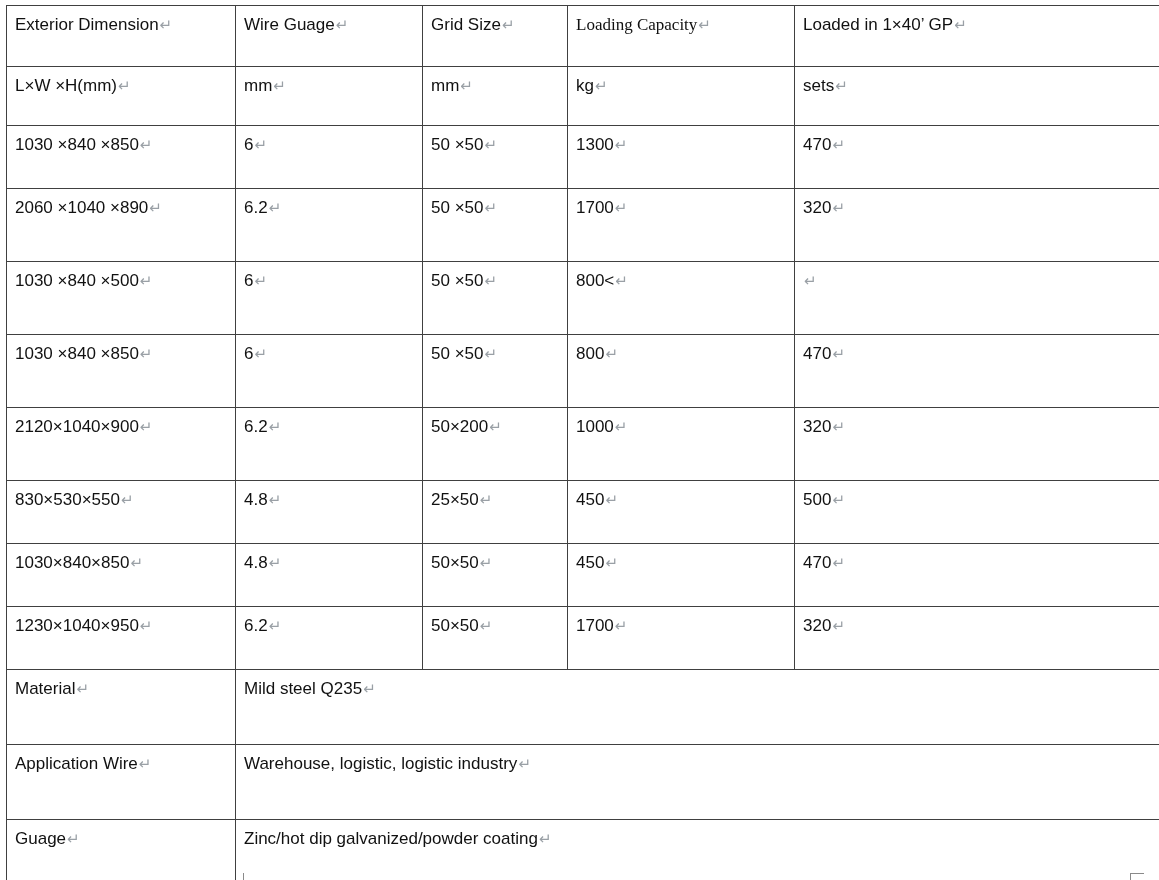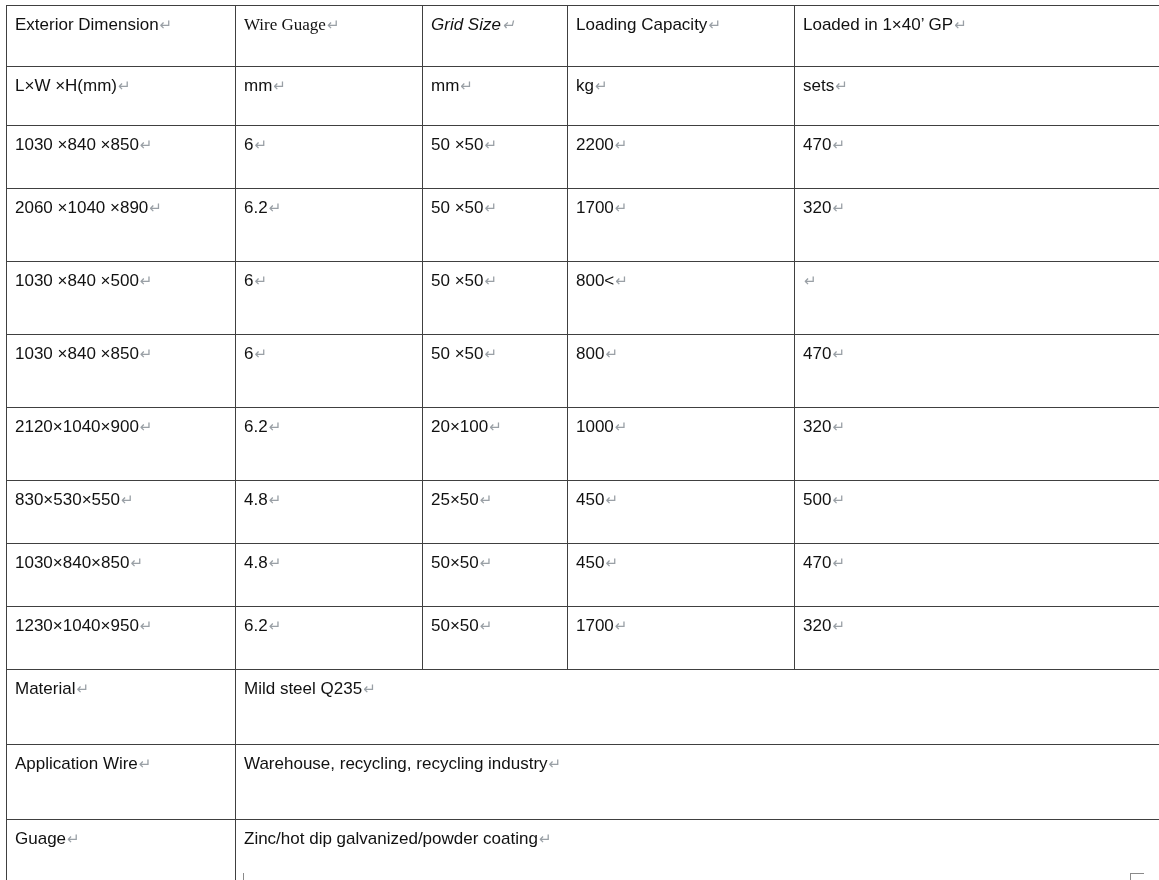--- a/index.html
+++ b/index.html
@@ -28,23 +28,23 @@
   }
   table.spec td {
     border: 1px solid #404040;
     vertical-align: top;
     padding: 8px 6px 8px 8px;
     font-size: 17px;
     line-height: 1.35;
     color: #111111;
   }
   .col1 { width: 214px; }
-  .col2 { width: 172px; font-family: Liberation Serif, serif; }
-  .col3 { width: 130px; font-style: italic; }
-  .col4 { width: 212px; }
+  .col2 { width: 172px; }
+  .col3 { width: 130px; }
+  .col4 { width: 212px; font-family: Liberation Serif, serif; }
   .col5 { width: 404px; }
 
   .hdr td {
     font-size: 19px;
     height: 44px;
     padding-top: 10px;
   }
   .unitrow td { height: 42px; }
   .datarow td { height: 46px; }
   .tallrow td { height: 56px; }
@@ -104,21 +104,21 @@
         <td><span class="cellwrap">mm</span><span class="pm">↵</span></td>
         <td><span class="cellwrap">mm</span><span class="pm">↵</span></td>
         <td><span class="cellwrap">kg</span><span class="pm">↵</span></td>
         <td><span class="cellwrap">sets</span><span class="pm">↵</span></td>
       </tr>
 
       <tr class="datarow">
         <td><span class="cellwrap">1030 ×840 ×850</span><span class="pm">↵</span></td>
         <td><span class="cellwrap">6</span><span class="pm">↵</span></td>
         <td><span class="cellwrap">50 ×50</span><span class="pm">↵</span></td>
-        <td><span class="cellwrap">2200</span><span class="pm">↵</span></td>
+        <td><span class="cellwrap">1300</span><span class="pm">↵</span></td>
         <td><span class="cellwrap">470</span><span class="pm">↵</span></td>
       </tr>
 
       <tr class="tallrow">
         <td><span class="cellwrap">2060 ×1040 ×890</span><span class="pm">↵</span></td>
         <td><span class="cellwrap">6.2</span><span class="pm">↵</span></td>
         <td><span class="cellwrap">50 ×50</span><span class="pm">↵</span></td>
         <td><span class="cellwrap">1700</span><span class="pm">↵</span></td>
         <td><span class="cellwrap">320</span><span class="pm">↵</span></td>
       </tr>
@@ -135,21 +135,21 @@
         <td><span class="cellwrap">1030 ×840 ×850</span><span class="pm">↵</span></td>
         <td><span class="cellwrap">6</span><span class="pm">↵</span></td>
         <td><span class="cellwrap">50 ×50</span><span class="pm">↵</span></td>
         <td><span class="cellwrap">800</span><span class="pm">↵</span></td>
         <td><span class="cellwrap">470</span><span class="pm">↵</span></td>
       </tr>
 
       <tr class="tallrow">
         <td><span class="cellwrap">2120×1040×900</span><span class="pm">↵</span></td>
         <td><span class="cellwrap">6.2</span><span class="pm">↵</span></td>
-        <td><span class="cellwrap">20×100</span><span class="pm">↵</span></td>
+        <td><span class="cellwrap">50×200</span><span class="pm">↵</span></td>
         <td><span class="cellwrap">1000</span><span class="pm">↵</span></td>
         <td><span class="cellwrap">320</span><span class="pm">↵</span></td>
       </tr>
 
       <tr class="datarow">
         <td><span class="cellwrap">830×530×550</span><span class="pm">↵</span></td>
         <td><span class="cellwrap">4.8</span><span class="pm">↵</span></td>
         <td><span class="cellwrap">25×50</span><span class="pm">↵</span></td>
         <td><span class="cellwrap">450</span><span class="pm">↵</span></td>
         <td><span class="cellwrap">500</span><span class="pm">↵</span></td>
@@ -171,21 +171,21 @@
         <td><span class="cellwrap">320</span><span class="pm">↵</span></td>
       </tr>
 
       <tr class="bigrow">
         <td><span class="cellwrap">Material</span><span class="pm">↵</span></td>
         <td colspan="4"><span class="cellwrap">Mild steel Q235</span><span class="pm">↵</span></td>
       </tr>
 
       <tr class="bigrow">
         <td><span class="cellwrap">Application Wire</span><span class="pm">↵</span></td>
-        <td colspan="4"><span class="cellwrap">Warehouse, recycling, recycling industry</span><span class="pm">↵</span></td>
+        <td colspan="4"><span class="cellwrap">Warehouse, logistic, logistic industry</span><span class="pm">↵</span></td>
       </tr>
 
       <tr class="bigrow">
         <td><span class="cellwrap">Guage</span><span class="pm">↵</span></td>
         <td colspan="4"><span class="cellwrap">Zinc/hot dip galvanized/powder coating</span><span class="pm">↵</span></td>
       </tr>
 
     </tbody>
   </table>
 

